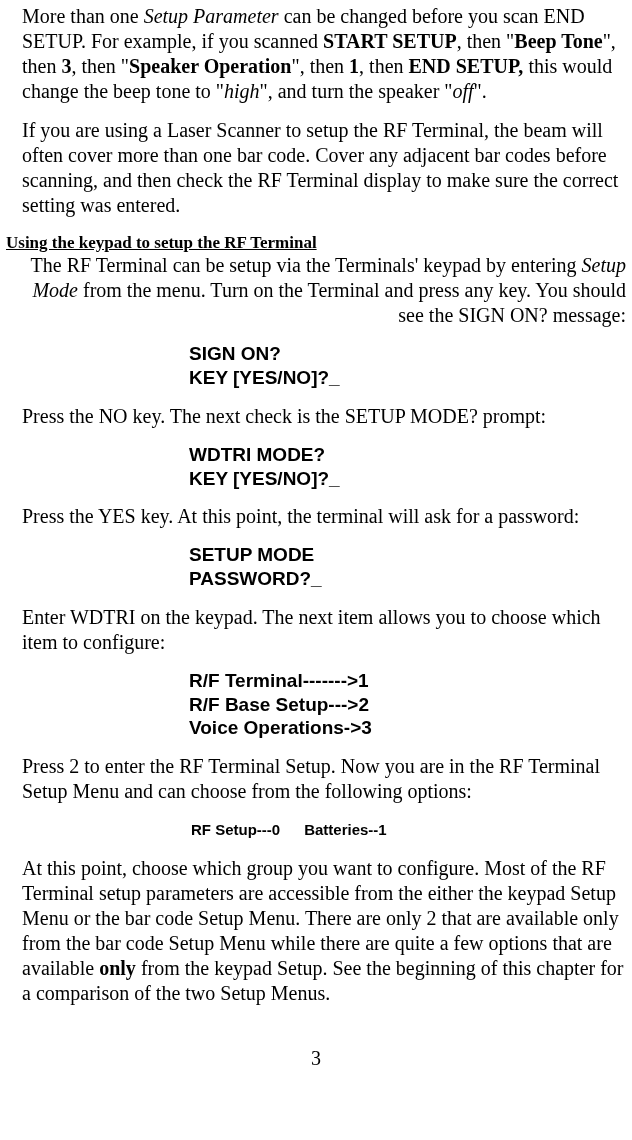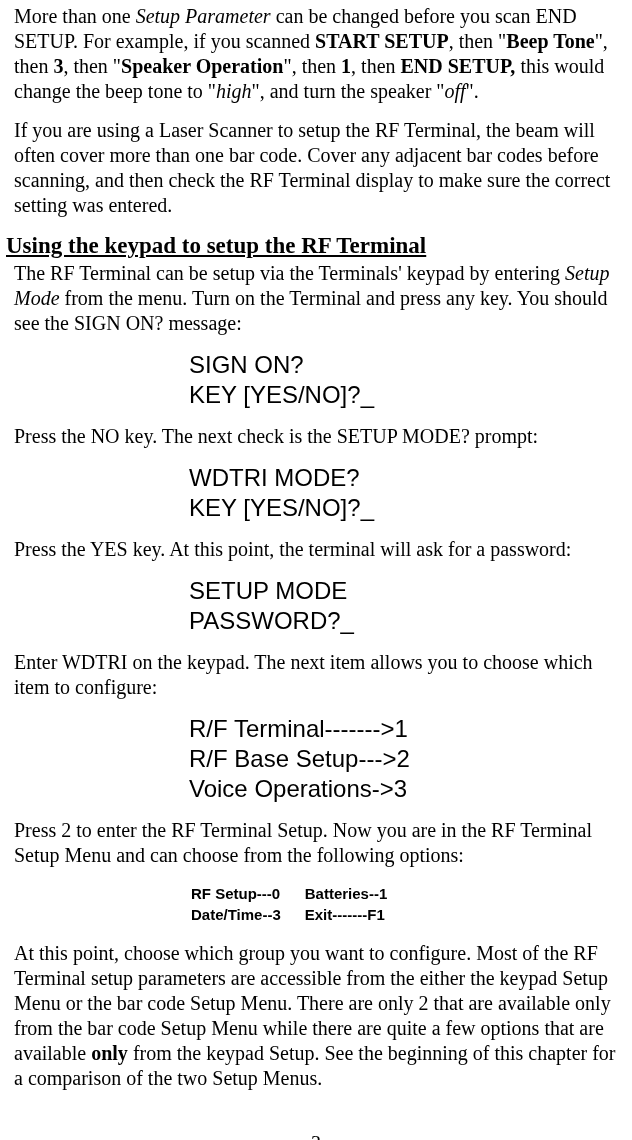--- a/index.html
+++ b/index.html
@@ -6,42 +6,43 @@
       font-family: "Times New Roman", Times, serif;
       font-size: 20px;
       line-height: 1.25;
       margin: 0;
       padding: 4px 6px;
       width: 632px;
       box-sizing: border-box;
       color: #000;
     }
     p {
-      margin: 0 0 14px 8px;
+      margin: 0 0 14px 16px;
     }
     .italic {
       font-style: italic;
     }
     .bold {
       font-weight: bold;
     }
     .heading {
       font-weight: bold;
-      font-size: 23px;
+      font-size: 17px;
       text-decoration: underline;
       margin-top: 6px;
       margin-bottom: 0;
     }
     .heading-follow {
       margin-top: 0;
+      text-align: right;
     }
     .terminal-display {
       font-family: Arial, Helvetica, sans-serif;
-      font-weight: normal;
-      font-size: 24px;
+      font-weight: bold;
+      font-size: 19px;
       margin: 4px 0 14px 183px;
       line-height: 1.25;
       white-space: pre;
     }
     .menu-table {
       font-family: Arial, Helvetica, sans-serif;
       font-weight: bold;
       font-size: 15px;
       margin: 4px 0 14px 183px;
     }
@@ -92,24 +93,20 @@
 Voice Operations-&gt;3</div>
 
 <p>Press 2 to enter the RF Terminal Setup. Now you are in the RF Terminal Setup Menu and can choose from the following options:</p>
 
 <table class="menu-table">
   <tbody>
       <tr>
     <td>RF Setup---0</td>
     <td>Batteries--1</td>
   </tr>
-  <tr>
-    <td>Date/Time--3</td>
-    <td>Exit-------F1</td>
-  </tr>
 </tbody>
   </table>
 
 <p>
   <span>At this point, choose which group you want to configure. Most of the RF Terminal setup parameters are accessible from the either the keypad Setup Menu or the bar code Setup Menu. There are only 2 that are available only from the bar code Setup Menu while there are quite a few options that are available </span><span class="bold">only</span><span> from the keypad Setup.  See the beginning of this chapter for a comparison of the two Setup Menus.</span>
 </p>
 
 <div class="page-number">3</div>
 
 </body></html>

